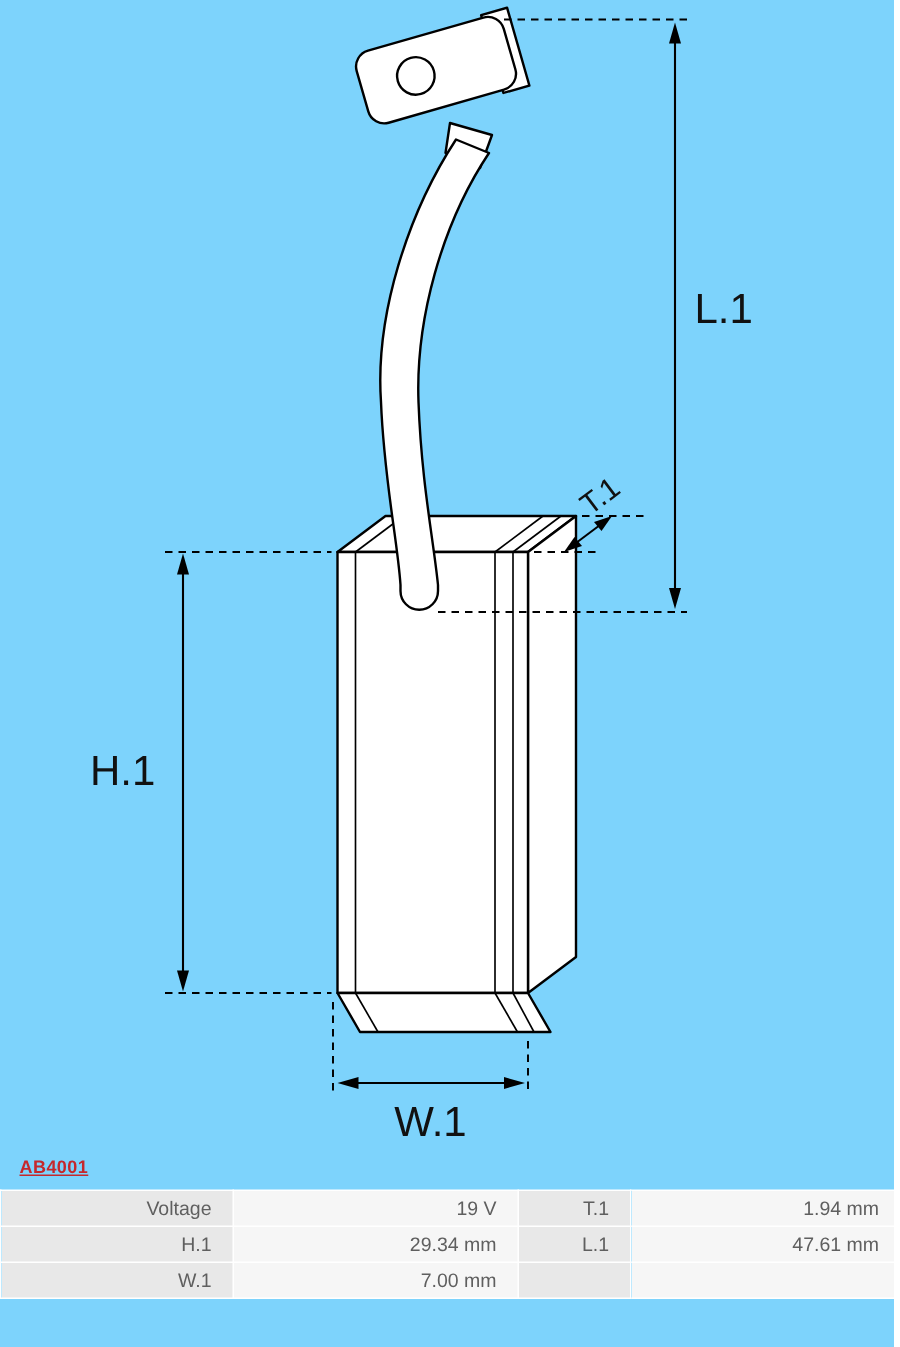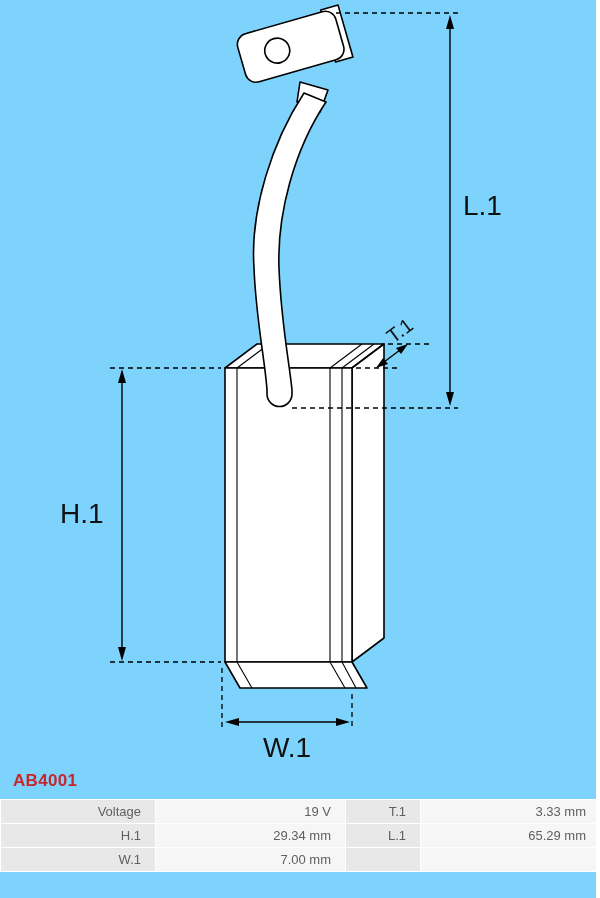--- a/index.html
+++ b/index.html
@@ -9,22 +9,23 @@
   }
   svg{display:block;}
   .outline{fill:#ffffff;stroke:#000000;stroke-width:1.6;stroke-linejoin:round;}
   .edge{stroke:#000000;stroke-width:1.1;}
   .dash{stroke:#000000;stroke-width:1.3;stroke-dasharray:5 4;fill:none;}
   .dim{stroke:#000000;stroke-width:1.4;fill:none;}
   .arrowhead{fill:#000000;stroke:none;}
   .dimlabel{fill:#111111;font-family:"Liberation Sans", sans-serif;font-size:28px;}
   .dimlabel-small{fill:#111111;font-family:"Liberation Sans", sans-serif;font-size:20px;}
   .part-number{
-    padding:9px 0 8px 13px;font-size:17px;font-weight:bold;color:#c5282c;
+    padding:9px 0 8px 13px;font-size:12px;font-weight:bold;color:#c5282c;
     letter-spacing:0.3px;
+    text-decoration:underline;
   }
   table.specs{
     width:600px;border-collapse:collapse;table-layout:fixed;
     font-size:13px;color:#5f5f5f;
   }
   table.specs td{
     border:1px solid #ffffff;padding:4px 14px;text-align:right;
     white-space:nowrap;overflow:hidden;
   }
   td.lbl{background:#e8e8e8;}
@@ -115,27 +116,27 @@
       <col style="width:155px">
         <col style="width:190px">
       <col style="width:75px">
         <col style="width:180px">
     </colgroup>
     <tbody>
       <tr>
         <td class="lbl">Voltage</td>
         <td class="val">19 V</td>
         <td class="lbl">T.1</td>
-        <td class="val">3.33 mm</td>
+        <td class="val">1.94 mm</td>
       </tr>
       <tr>
         <td class="lbl">H.1</td>
         <td class="val">29.34 mm</td>
         <td class="lbl">L.1</td>
-        <td class="val">65.29 mm</td>
+        <td class="val">47.61 mm</td>
       </tr>
       <tr>
         <td class="lbl">W.1</td>
         <td class="val">7.00 mm</td>
         <td class="lbl"></td>
         <td class="val"></td>
       </tr>
     </tbody>
   </table>
 

